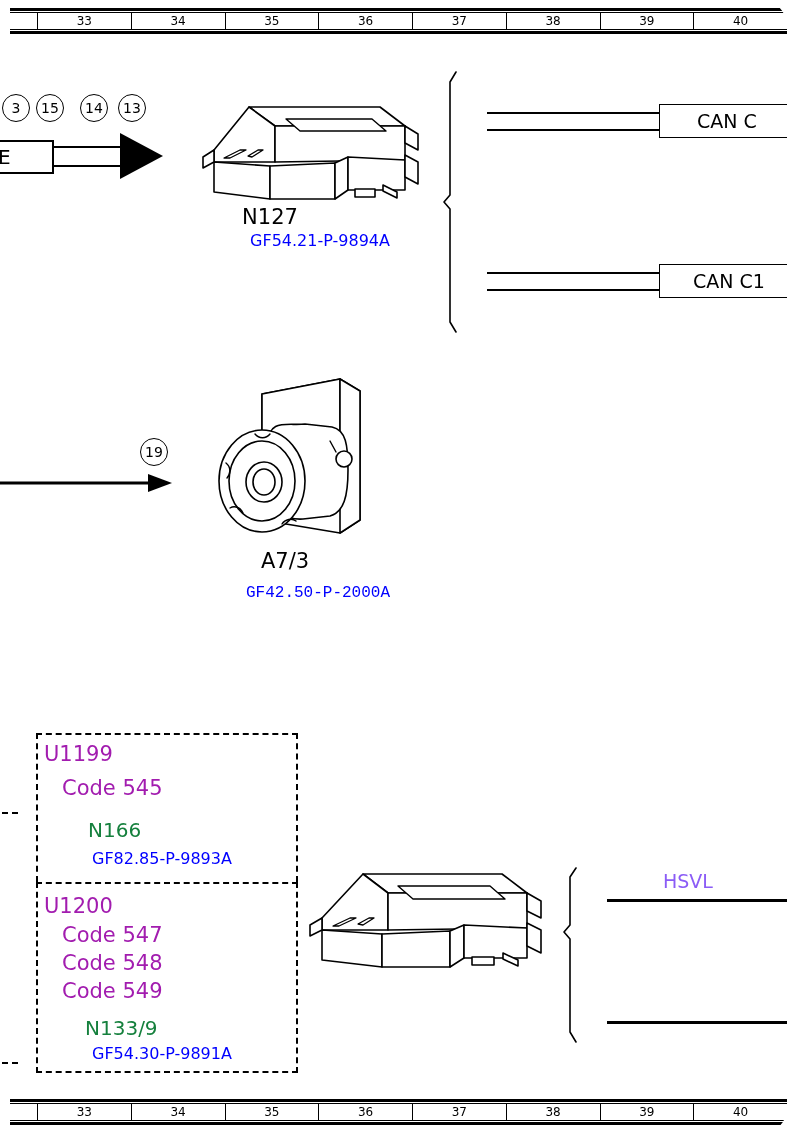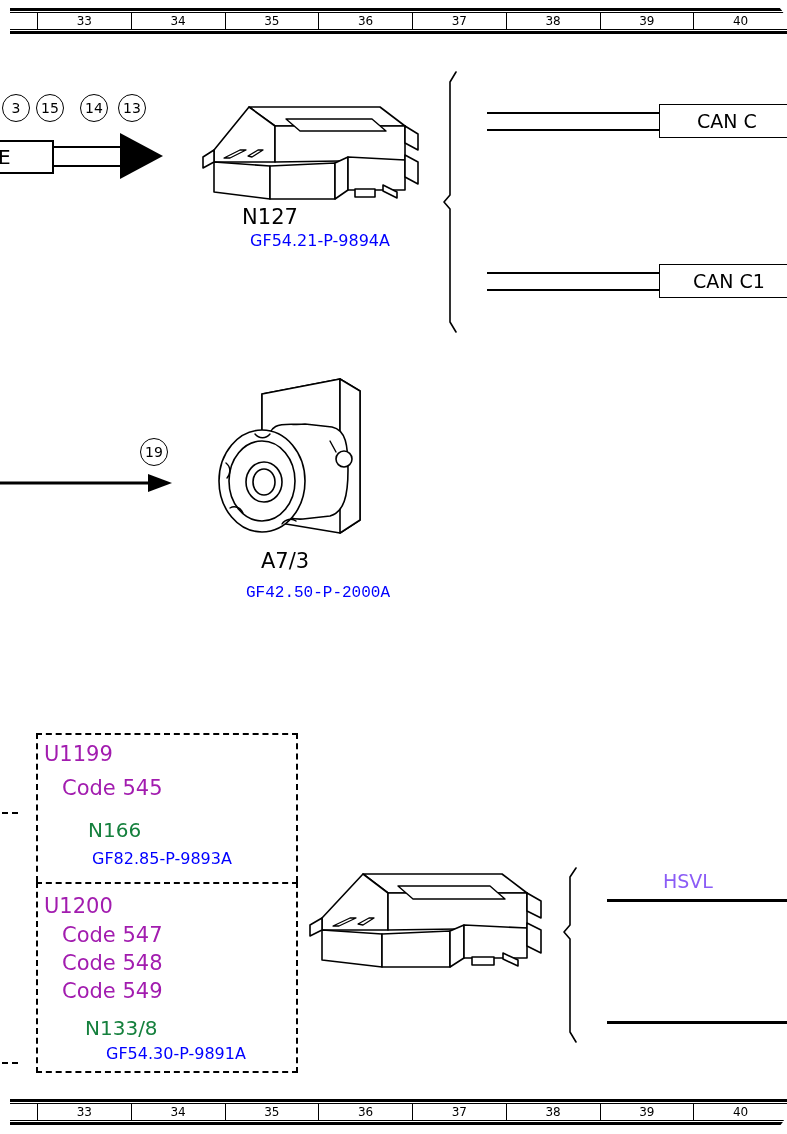--- a/index.html
+++ b/index.html
@@ -339,22 +339,22 @@
   <div class="code-line" style="left:44px; top:744px;">U1199</div>
   <div class="code-line" style="left:62px; top:778px;">Code 545</div>
   <div class="code-sub" style="left:88px; top:820px;">N166</div>
   <div class="doc-ref" style="left:92px; top:851px;">GF82.85-P-9893A</div>
 
   <div class="code-box" style="left:36px; top:882px; width:262px; height:191px;"></div>
   <div class="code-line" style="left:44px; top:896px;">U1200</div>
   <div class="code-line" style="left:62px; top:925px;">Code 547</div>
   <div class="code-line" style="left:62px; top:953px;">Code 548</div>
   <div class="code-line" style="left:62px; top:981px;">Code 549</div>
-  <div class="code-sub" style="left:85px; top:1018px;">N133/8</div>
-  <div class="doc-ref" style="left:106px; top:1046px;">GF54.30-P-9891A</div>
+  <div class="code-sub" style="left:85px; top:1018px;">N133/9</div>
+  <div class="doc-ref" style="left:92px; top:1046px;">GF54.30-P-9891A</div>
 
   <div class="code-box" style="left:-18px; top:812px; width:36px; height:252px; border-right:none;"></div>
 
   <div class="ruler" style="top:1099px;">
     <div class="rule-top-thick"></div>
     <div class="rule-bot-thick"></div>
     <div class="rule-inner"></div>
     <div class="ruler-cells">
       <div class="lead"></div>
       <div class="cell">33</div>

